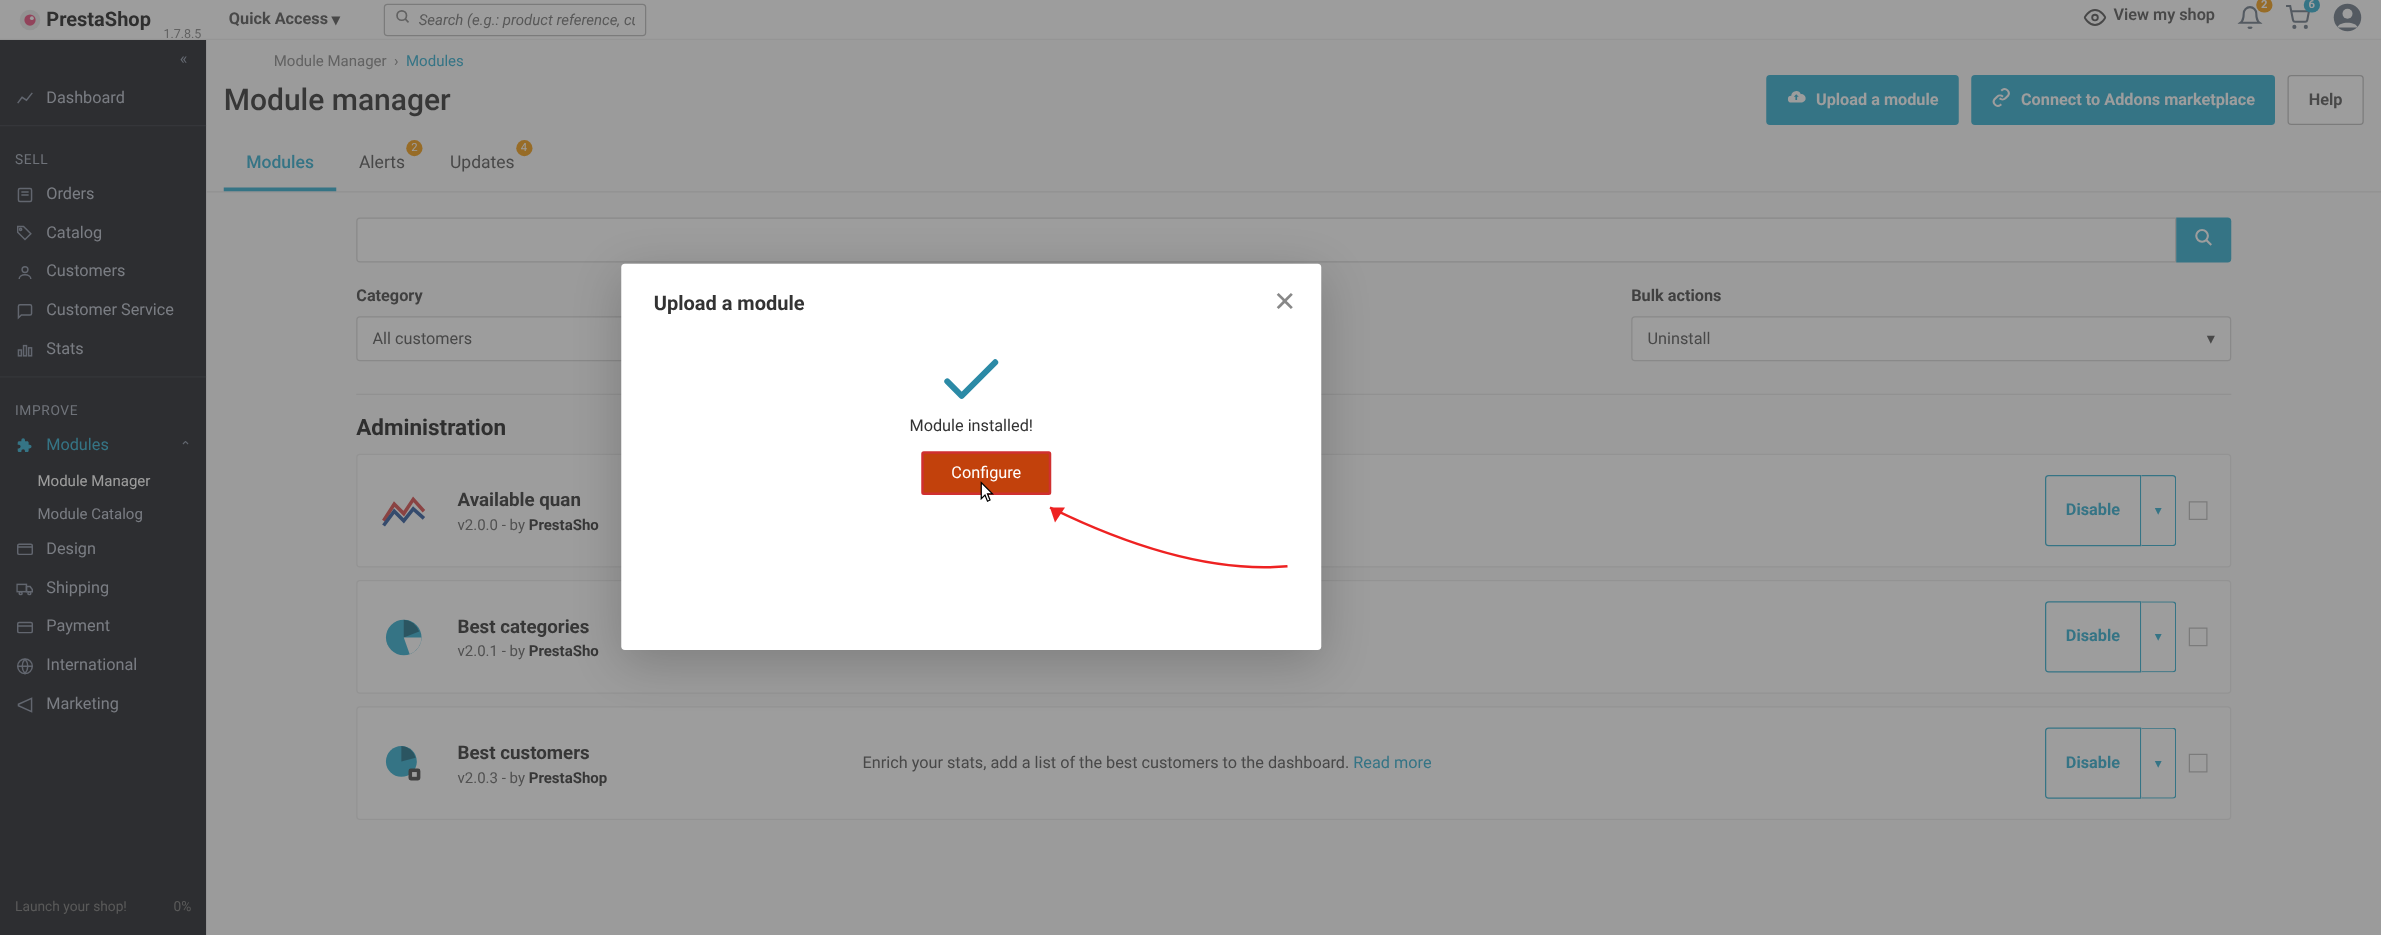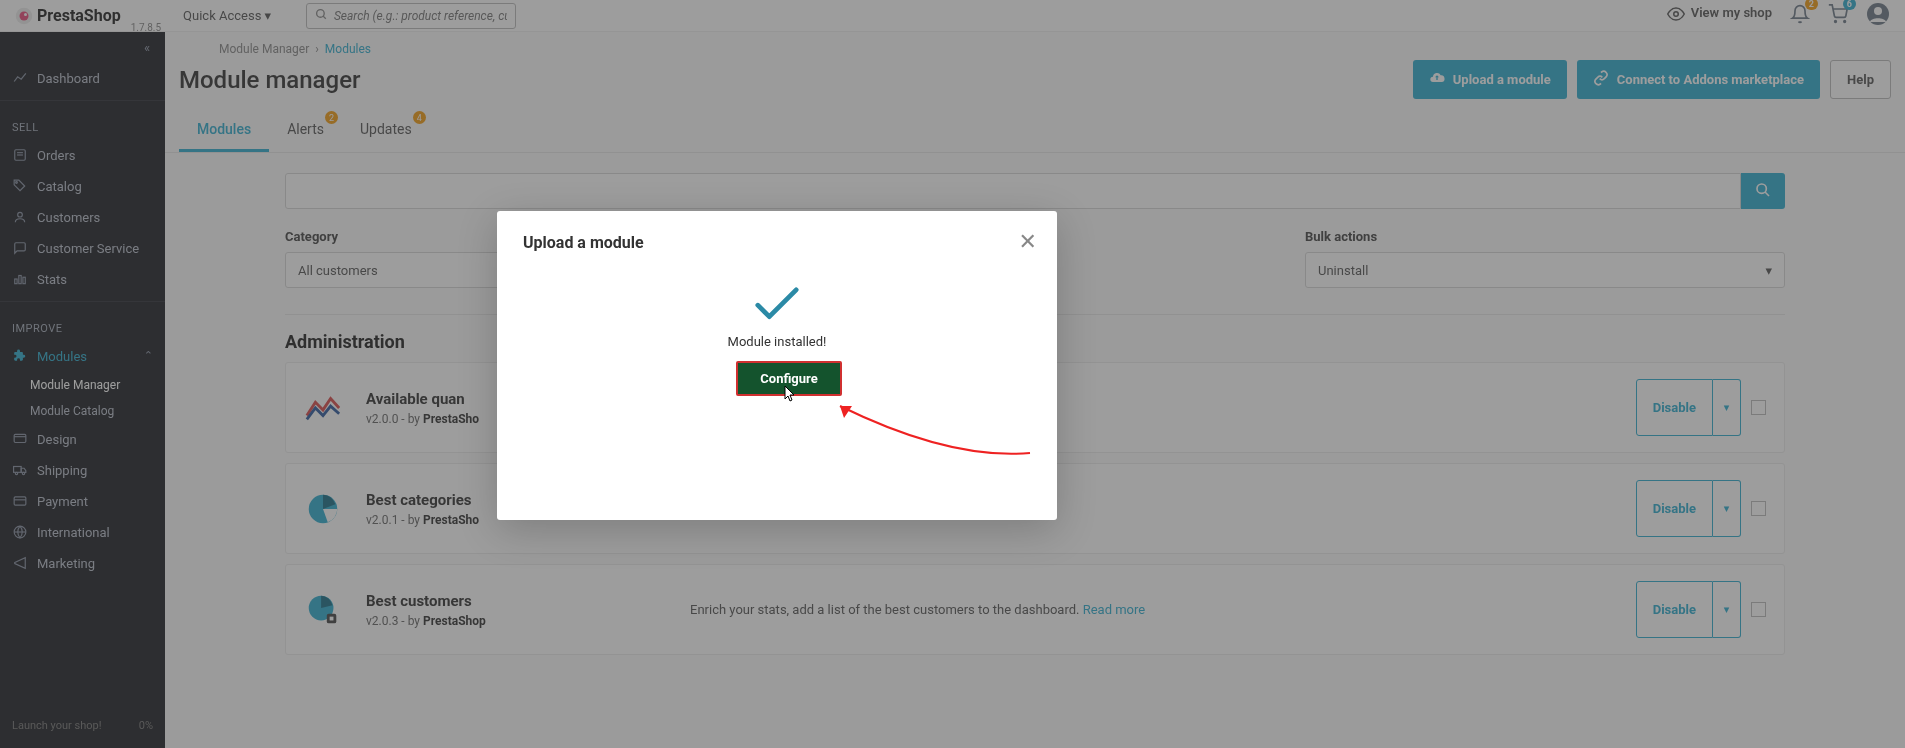--- a/index.html
+++ b/index.html
@@ -4,33 +4,33 @@
 <style>
 * { margin: 0; padding: 0; box-sizing: border-box; font-family: -apple-system, BlinkMacSystemFont, "Segoe UI", Roboto, sans-serif; }
 body { width: 1905px; height: 748px; overflow: hidden; position: relative; background: #f5f5f5; }
 
 
 .top-header { height: 32px; background: #fff; display: flex; align-items: center; padding: 0 15px; border-bottom: 1px solid #eee; }
 .logo { display: flex; align-items: center; gap: 4px; }
 .logo-icon { width: 18px; height: 18px; }
 .logo-text { font-weight: 700; font-size: 16px; color: #222; }
 .version { font-size: 10px; color: #888; margin-left: 6px; margin-top: 24px; }
-.quick-access { margin-left: 22px; font-size: 13px; color: #555; cursor: pointer; display: flex; align-items: center; gap: 3px; }
+.quick-access { margin-left: 22px; font-size: 13px; color: #555; cursor: pointer; display: flex; align-items: center; gap: 3px; font-weight: bold; }
 .search-box { margin-left: 35px; width: 210px; height: 26px; border: 1px solid #bbb; border-radius: 3px; display: flex; align-items: center; padding: 0 8px; gap: 6px; }
 .search-box input { border: none; outline: none; font-size: 12px; font-style: italic; color: #999; flex: 1; }
 .header-right { margin-left: auto; display: flex; align-items: center; gap: 18px; }
 .view-shop { display: flex; gap: 6px; font-size: 13px; font-weight: 600; color: #555; cursor: pointer; }
 .header-icon-wrap { position: relative; cursor: pointer; color: #6c7987; }
 .header-badge { position: absolute; top: -6px; right: -8px; background: #2eacce; color: #fff; font-size: 9px; font-weight: 700; border-radius: 8px; padding: 1px 4px; }
 .header-badge.orange { background: #f39c12; }
 
 
 .sidebar { position: absolute; left: 0; top: 32px; width: 165px; height: calc(100% - 32px); background: #1f2126; color: #b8becb; font-size: 13px; }
 .sidebar-collapse { text-align: right; padding: 8px 15px; color: #8d96a8; cursor: pointer; }
-.sidebar-item { display: flex; align-items: flex-start; gap: 10px; padding: 8px 12px; cursor: pointer; color: #b8becb; }
+.sidebar-item { display: flex; align-items: flex-end; gap: 10px; padding: 8px 12px; cursor: pointer; color: #b8becb; }
 .sidebar-item.active { color: #2eacce; }
 .sidebar-item.active .side-icon { color: #2eacce; }
 .sidebar-section-label { padding: 14px 12px 6px; font-size: 11px; font-weight: 400; color: #a2aab8; letter-spacing: 0.5px; }
 .sidebar-sub { padding: 6px 12px 6px 30px; cursor: pointer; font-size: 12px; }
 .sidebar-sub.active { color: #fff; }
 .side-icon { width: 15px; display: inline-flex; justify-content: center; color: #8891a3; }
 .chev-up { margin-left: auto; color: #8891a3; font-size: 11px; }
 .launch-row { position: absolute; bottom: 10px; left: 0; right: 0; padding: 6px 12px; font-size: 11px; color: #777; display: flex; justify-content: space-between; }
 
 
@@ -74,21 +74,21 @@
 .checkbox { width: 15px; height: 15px; border: 1px solid #bbb; background: #fff; }
 
 
 .overlay { position: absolute; inset: 0; background: rgba(60,60,60,0.5); z-index: 100; }
 .modal { position: absolute; left: 497px; top: 211px; width: 560px; height: 309px; background: #fff; border-radius: 3px; z-index: 101; padding: 22px 26px; box-shadow: 0 10px 40px rgba(0,0,0,0.2); }
 .modal-title { font-size: 16px; font-weight: 700; color: #333; }
 .modal-close { position: absolute; top: 18px; right: 20px; font-size: 22px; color: #888; cursor: pointer; }
 .modal-body { display: flex; flex-direction: column; align-items: center; padding-top: 34px; }
 .check-svg { width: 46px; height: 36px; margin-bottom: 12px; }
 .install-msg { font-size: 13px; color: #333; margin-bottom: 12px; }
-.btn-configure { background: #14532d; color: #fff; border: 2px solid #d03030; padding: 8px 22px; font-size: 13px; font-weight: 700; border-radius: 2px; cursor: pointer; position: relative; margin-left: 24px; }
+.btn-configure { background: #c2410c; color: #fff; border: 2px solid #d03030; padding: 8px 22px; font-size: 13px; font-weight: 400; border-radius: 2px; cursor: pointer; position: relative; margin-left: 24px; }
 .cursor-pointer { position: absolute; left: 780px; top: 385px; z-index: 102; width: 16px; height: 20px; }
 
 
 .red-arrow { position: absolute; left: 820px; top: 398px; z-index: 102; pointer-events: none; }
 </style>
 </head>
 <body>
 
 <div class="top-header">
   <div class="logo">

